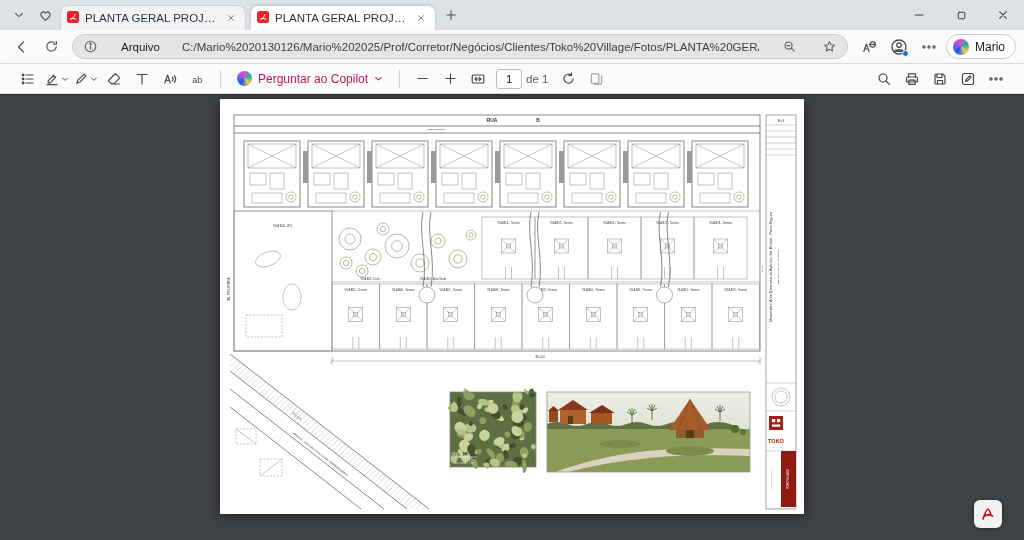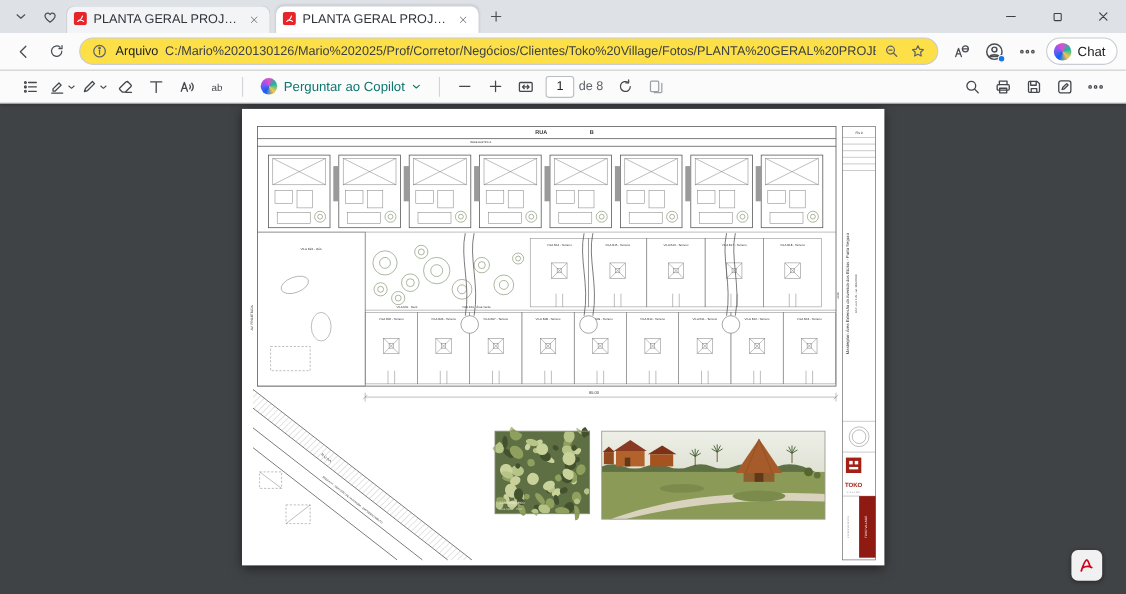--- a/index.html
+++ b/index.html
@@ -14,35 +14,35 @@
   .ticon{width:26px;height:26px;display:flex;align-items:center;justify-content:center;border-radius:6px;cursor:pointer}
   .tab{display:flex;align-items:center;gap:6px;width:186px;height:25px;margin:5px 2px 0 2px;background:#f2f4f6;border:1px solid #cfd3d9;border-bottom:none;border-radius:8px 8px 0 0;padding:0 6px;font-size:11.5px;color:#30343a}
   .tab.active{background:#fff;box-shadow:0 -1px 2px rgba(0,0,0,.08)}
   .tlabel{flex:1;white-space:nowrap;overflow:hidden;text-overflow:ellipsis}
   .tclose{width:16px;height:16px;display:flex;align-items:center;justify-content:center;border-radius:4px;color:#5f6368;cursor:pointer}
   .wbtn{width:42px;height:30px;display:flex;align-items:center;justify-content:center;color:#3c4043;cursor:pointer}
 
   
   .navbar{height:34px;background:#fbfbfc;display:flex;align-items:center;gap:4px;padding:0 8px;border-bottom:1px solid #e3e5e8;color:#4a4d51}
   .nbtn{width:26px;height:26px;display:flex;align-items:center;justify-content:center;border-radius:6px;cursor:pointer;position:relative}
-  .addressbar{flex:1;height:25px;background:#fde047;border:1px solid #c8ccd2;border-radius:13px;display:flex;align-items:center;gap:6px;padding:0 8px;margin:0 4px;min-width:0}
+  .addressbar{flex:1;height:25px;background:#e5e5e5;border:1px solid #c8ccd2;border-radius:13px;display:flex;align-items:center;gap:22px;padding:0 8px;margin:0 4px;min-width:0}
   .scheme{font-size:11.5px;color:#202124;white-space:nowrap}
   .url{font-size:11.5px;color:#3c4043;white-space:nowrap;overflow:hidden;flex:1;min-width:0}
   .abicon{width:18px;height:18px;display:flex;align-items:center;justify-content:center;color:#5f6368;cursor:pointer;flex:0 0 auto}
   .dot{position:absolute;right:3px;bottom:3px;width:7px;height:7px;border-radius:50%;background:#1a73e8;border:1.5px solid #fbfbfc}
   .chat{display:flex;align-items:center;gap:6px;height:25px;border:1px solid #c8ccd2;border-radius:13px;padding:0 10px 0 6px;font-size:12px;color:#202124;cursor:pointer;background:#fff}
   .cpl{width:16px;height:16px;border-radius:50%;background:conic-gradient(from 210deg,#0b63f6,#7a5af5,#e44ccd,#18b8a0,#f7c948,#0b63f6)}
   .cpl.small{width:15px;height:15px}
 
   
   .pdfbar{height:30px;background:#fbfbfc;display:flex;align-items:center;padding:0 14px;color:#44474b;border-bottom:1px solid #d5d8db;box-shadow:0 1px 3px rgba(0,0,0,.25);position:relative;z-index:2}
   .tbtn{height:24px;min-width:24px;display:flex;align-items:center;justify-content:center;border-radius:5px;cursor:pointer;margin:0 2px;gap:1px}
   .tbtn.dis{color:#9aa0a6}
   .vsep{width:1px;height:18px;background:#d0d3d7;margin:0 8px}
-  .copilot-btn{display:flex;align-items:center;gap:6px;height:24px;padding:0 8px;border-radius:12px;cursor:pointer;font-size:12px;color:#0f766e}
+  .copilot-btn{display:flex;align-items:center;gap:6px;height:24px;padding:0 8px;border-radius:12px;cursor:pointer;font-size:12px;color:#be185d}
   .pageinput{width:26px;height:20px;border:1px solid #b9bdc2;border-radius:3px;text-align:center;font-size:11.5px;color:#202124;margin:0 4px;font-family:"Liberation Sans",sans-serif}
   .pagetotal{font-size:11.5px;color:#5f6368;margin-right:6px;white-space:nowrap}
 
   
   .content{flex:1;background:#404346;position:relative;overflow:hidden}
   .page{position:absolute;left:220px;top:5px;width:584px;height:415px;background:#fff;box-shadow:0 2px 10px rgba(0,0,0,.55)}
   .page svg{display:block;width:584px;height:415px}
   text{font-family:"Liberation Sans",sans-serif}
   .ln{fill:none;stroke:#555;stroke-width:.7}
   .ln2{fill:none;stroke:#7b7b7b;stroke-width:.45}
@@ -167,21 +167,21 @@
     </span>
     <span class="nbtn">
       <svg class="i" width="16" height="16" viewBox="0 0 16 16">
           <circle cx="3" cy="8" r="1.1" fill="currentColor" stroke="none"></circle>
           <circle cx="8" cy="8" r="1.1" fill="currentColor" stroke="none"></circle>
           <circle cx="13" cy="8" r="1.1" fill="currentColor" stroke="none"></circle>
         </svg>
     </span>
     <div class="chat">
       <span class="cpl"></span>
-      <span>Chat</span>
+      <span>Mario</span>
     </div>
   </div>
 
   <div class="pdfbar">
     <span class="tbtn">
       <svg class="i" width="16" height="16" viewBox="0 0 16 16">
           <circle cx="3.1" cy="4" r=".8" fill="currentColor" stroke="none"></circle>
           <circle cx="3.1" cy="8" r=".8" fill="currentColor" stroke="none"></circle>
           <circle cx="3.1" cy="12" r=".8" fill="currentColor" stroke="none"></circle>
           <path d="M6 4h7M6 8h7M6 12h7"></path>
@@ -245,21 +245,21 @@
           <path d="M8 3v10M3 8h10"></path>
         </svg>
     </span>
     <span class="tbtn">
       <svg class="i" width="16" height="16" viewBox="0 0 16 16">
           <rect x="2.2" y="4" width="11.6" height="8" rx="1"></rect>
           <path d="M5 8h6M5 8l1.6-1.6M5 8l1.6 1.6M11 8l-1.6-1.6M11 8l-1.6 1.6"></path>
         </svg>
     </span>
     <input class="pageinput" value="1" style="">
-    <span class="pagetotal">de 8</span>
+    <span class="pagetotal">de 1</span>
     <span class="tbtn">
       <svg class="i" width="15" height="15" viewBox="0 0 16 16">
           <path d="M12.8 8.2A4.8 4.8 0 1 1 11 4.4"></path>
           <path d="M11.2 1.8v2.8H8.4"></path>
         </svg>
     </span>
     <span class="tbtn dis">
       <svg class="i" width="15" height="15" viewBox="0 0 16 16">
           <rect x="2.5" y="3" width="8" height="10" rx="1"></rect>
           <path d="M13.5 5v8a1 1 0 0 1-1 1H6"></path>

